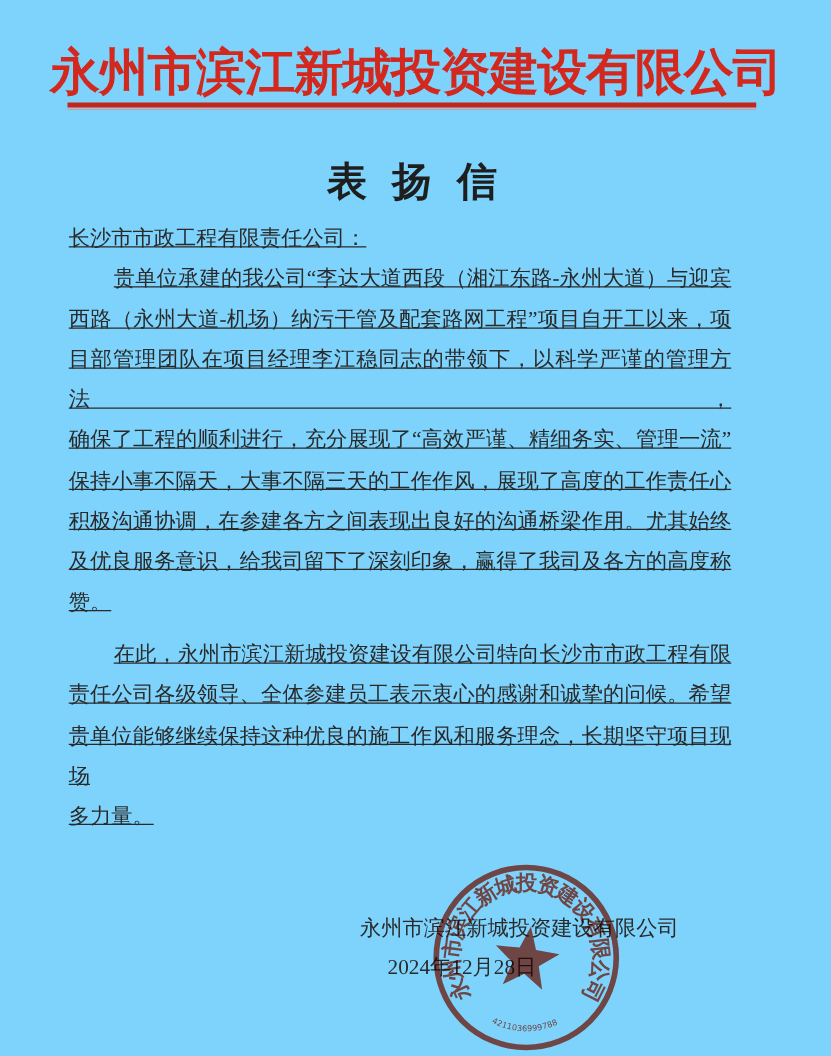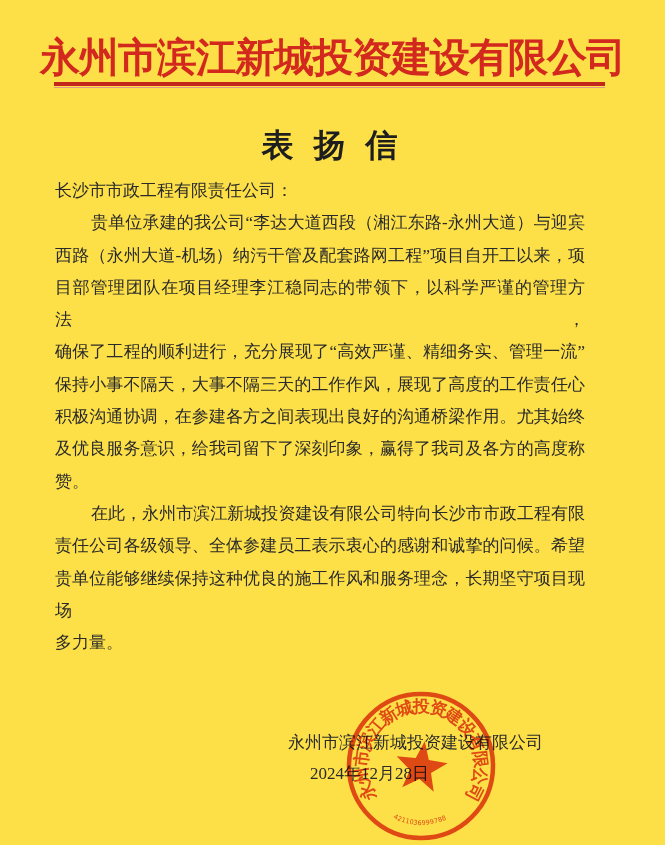--- a/index.html
+++ b/index.html
@@ -1,20 +1,20 @@
 <!DOCTYPE html>
 <html><head>
 <meta charset="utf-8">
 <style>
   html,body { margin:0; padding:0; background:#e8e8e8; }
   .page {
     position:relative;
     width:665px; height:845px;
     margin:0 auto;
-    background:#fde047;
+    background:#7dd3fc;
     font-family:"Liberation Serif","DejaVu Serif",serif;
     overflow:hidden;
     color:#262626;
   }
   
   .header {
     position:absolute; top:30px; left:0; width:665px;
     text-align:center;
     font-size:40px; font-weight:bold;
     letter-spacing:-1px;
@@ -31,28 +31,28 @@
     letter-spacing:6px;
     color:#1e1e1e;
     white-space:nowrap;
   }
   
   .body-block {
     position:absolute; top:175px; left:55px; width:530px;
     font-size:17px; line-height:32.3px;
     color:#2a2a2a;
   }
-  .line { text-align:left; }
+  .line { text-align:left;text-decoration:underline; }
   .fill {
     text-align:justify;
     text-align-last:justify;
     text-justify:inter-character;
   }
   .indent { text-indent:36px; }
-  .p2gap { }
+  .p2gap { margin-top:10px; }
   
   .sign-company { position:absolute; top:731px; left:288px; font-size:17px; color:#2a2a2a; white-space:nowrap; }
   .sign-date    { position:absolute; top:762px; left:310px; font-size:17px; color:#2a2a2a; white-space:nowrap; }
   
   .seal {
     position:absolute; left:341px; top:686px;
     width:160px; height:160px;
     mix-blend-mode:multiply;
     opacity:0.87;
   }

